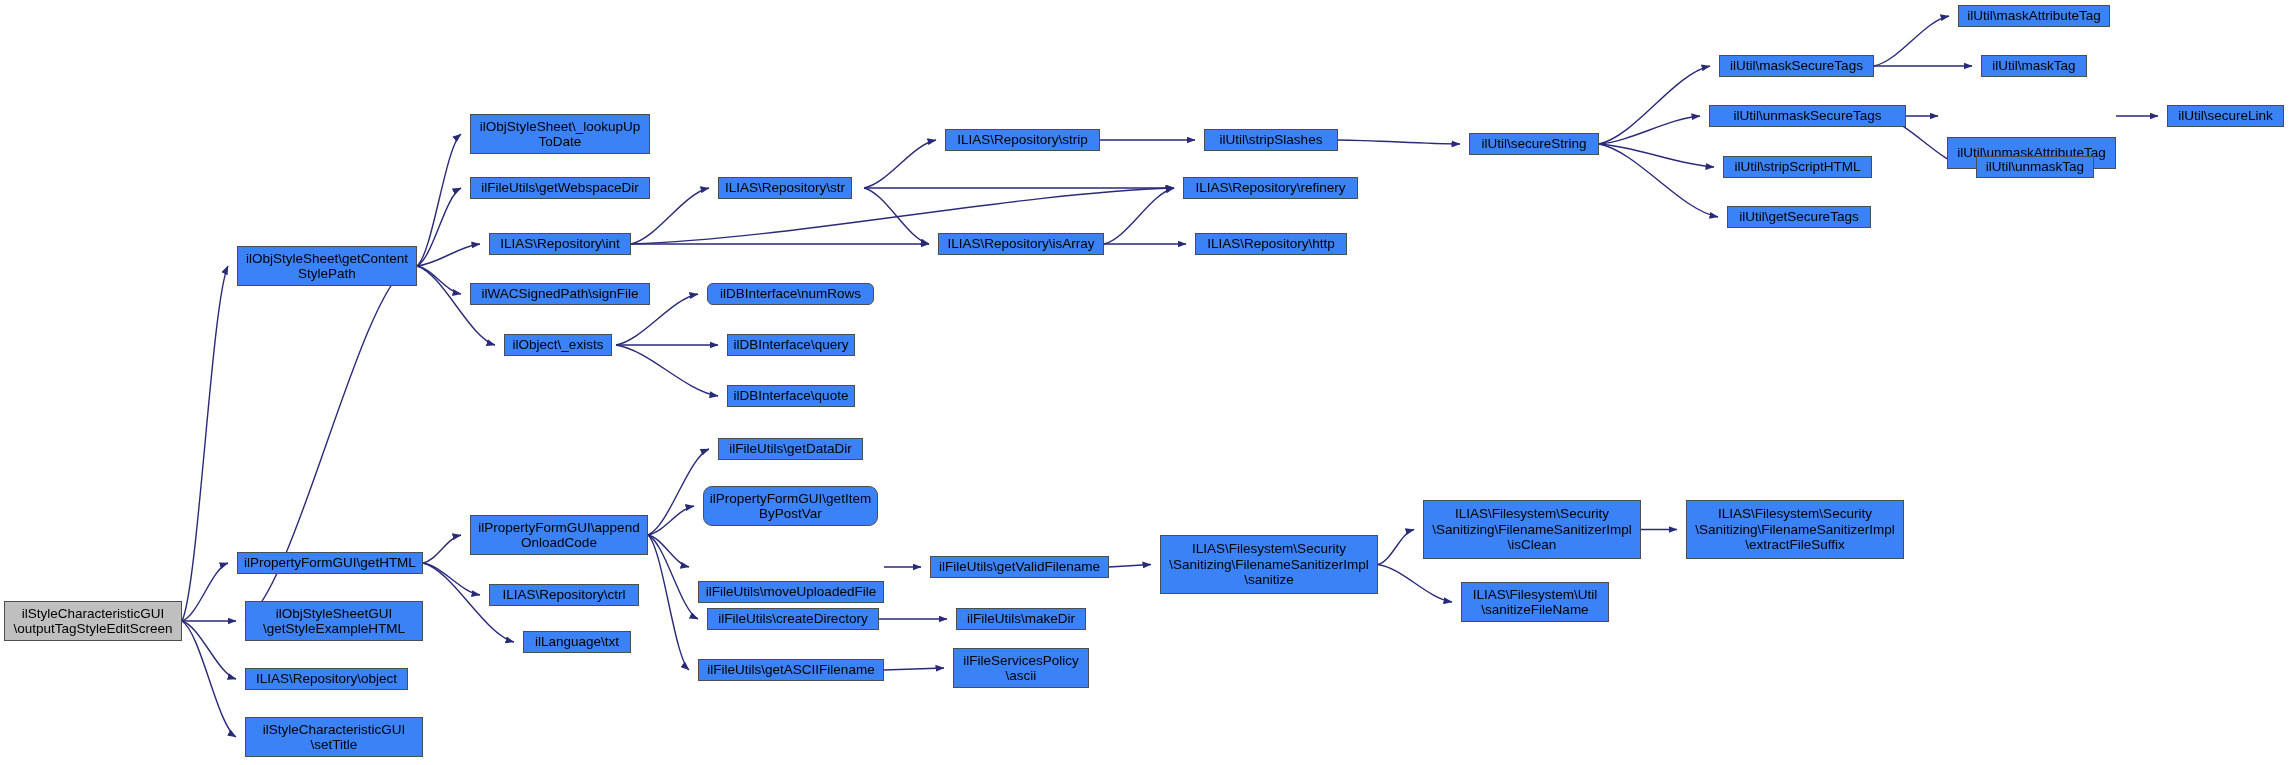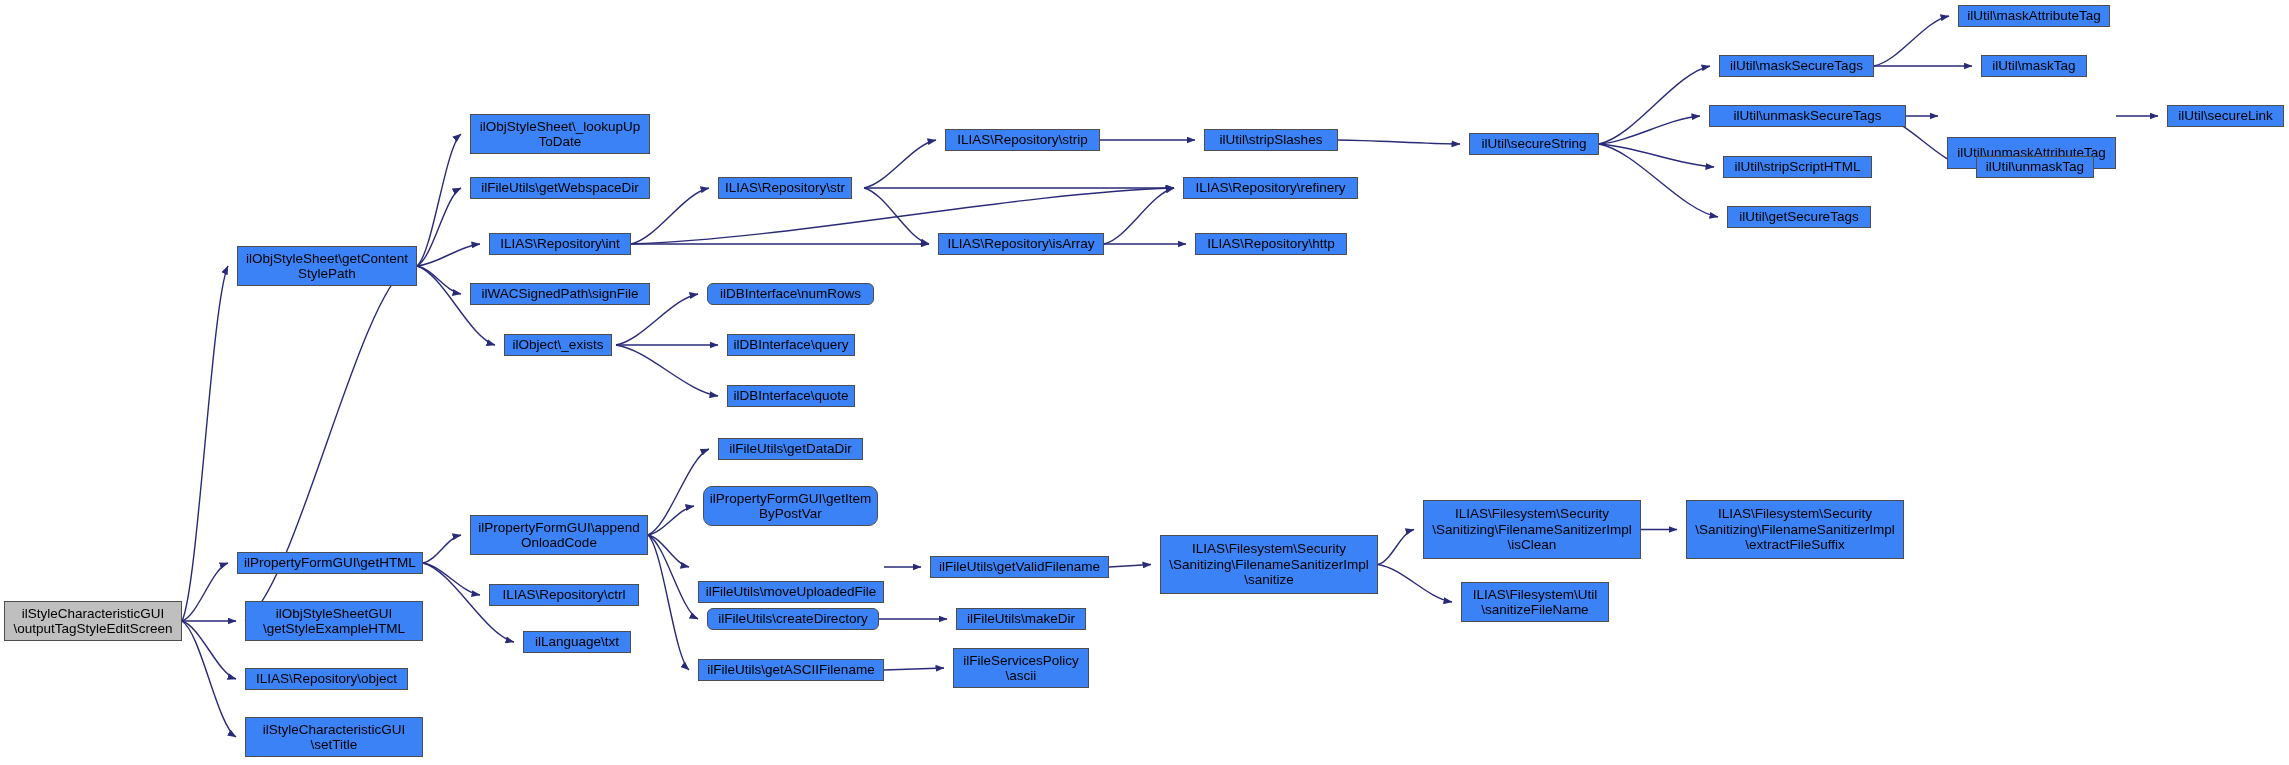--- a/index.html
+++ b/index.html
@@ -136,21 +136,21 @@
       <div class="node" style="left: 245px; top: 717px; width: 178px; height: 40px;"><span>ilStyleCharacteristicGUI
 \setTitle</span></div>
       <div class="node" style="left: 470px; top: 515px; width: 178px; height: 40px;"><span>ilPropertyFormGUI\append
 OnloadCode</span></div>
       <div class="node" style="left: 489px; top: 584px; width: 150px; height: 22px;"><span>ILIAS\Repository\ctrl</span></div>
       <div class="node" style="left: 523px; top: 631px; width: 108px; height: 22px;"><span>ilLanguage\txt</span></div>
       <div class="node" style="left: 718px; top: 438px; width: 145px; height: 22px;"><span>ilFileUtils\getDataDir</span></div>
       <div class="node" style="left: 703px; top: 486px; width: 175px; height: 40px; border-radius: 9px;"><span>ilPropertyFormGUI\getItem
 ByPostVar</span></div>
       <div class="node" style="left: 698px; top: 556px; width: 186px; height: 22px; margin-top: 25px;"><span>ilFileUtils\moveUploadedFile</span></div>
-      <div class="node" style="left: 707px; top: 608px; width: 172px; height: 22px; border-radius: 6px;"><span>ilFileUtils\createDirectory</span></div>
+      <div class="node" style="left: 707px; top: 608px; width: 172px; height: 22px;"><span>ilFileUtils\createDirectory</span></div>
       <div class="node" style="left: 698px; top: 659px; width: 186px; height: 22px;"><span>ilFileUtils\getASCIIFilename</span></div>
       <div class="node" style="left: 930px; top: 556px; width: 179px; height: 22px;"><span>ilFileUtils\getValidFilename</span></div>
       <div class="node" style="left: 956px; top: 608px; width: 130px; height: 22px;"><span>ilFileUtils\makeDir</span></div>
       <div class="node" style="left: 953px; top: 648px; width: 136px; height: 40px;"><span>ilFileServicesPolicy
 \ascii</span></div>
       <div class="node" style="left: 1160px; top: 535px; width: 218px; height: 59px;"><span>ILIAS\Filesystem\Security
 \Sanitizing\FilenameSanitizerImpl
 \sanitize</span></div>
       <div class="node" style="left: 1423px; top: 500px; width: 218px; height: 59px;"><span>ILIAS\Filesystem\Security
 \Sanitizing\FilenameSanitizerImpl

